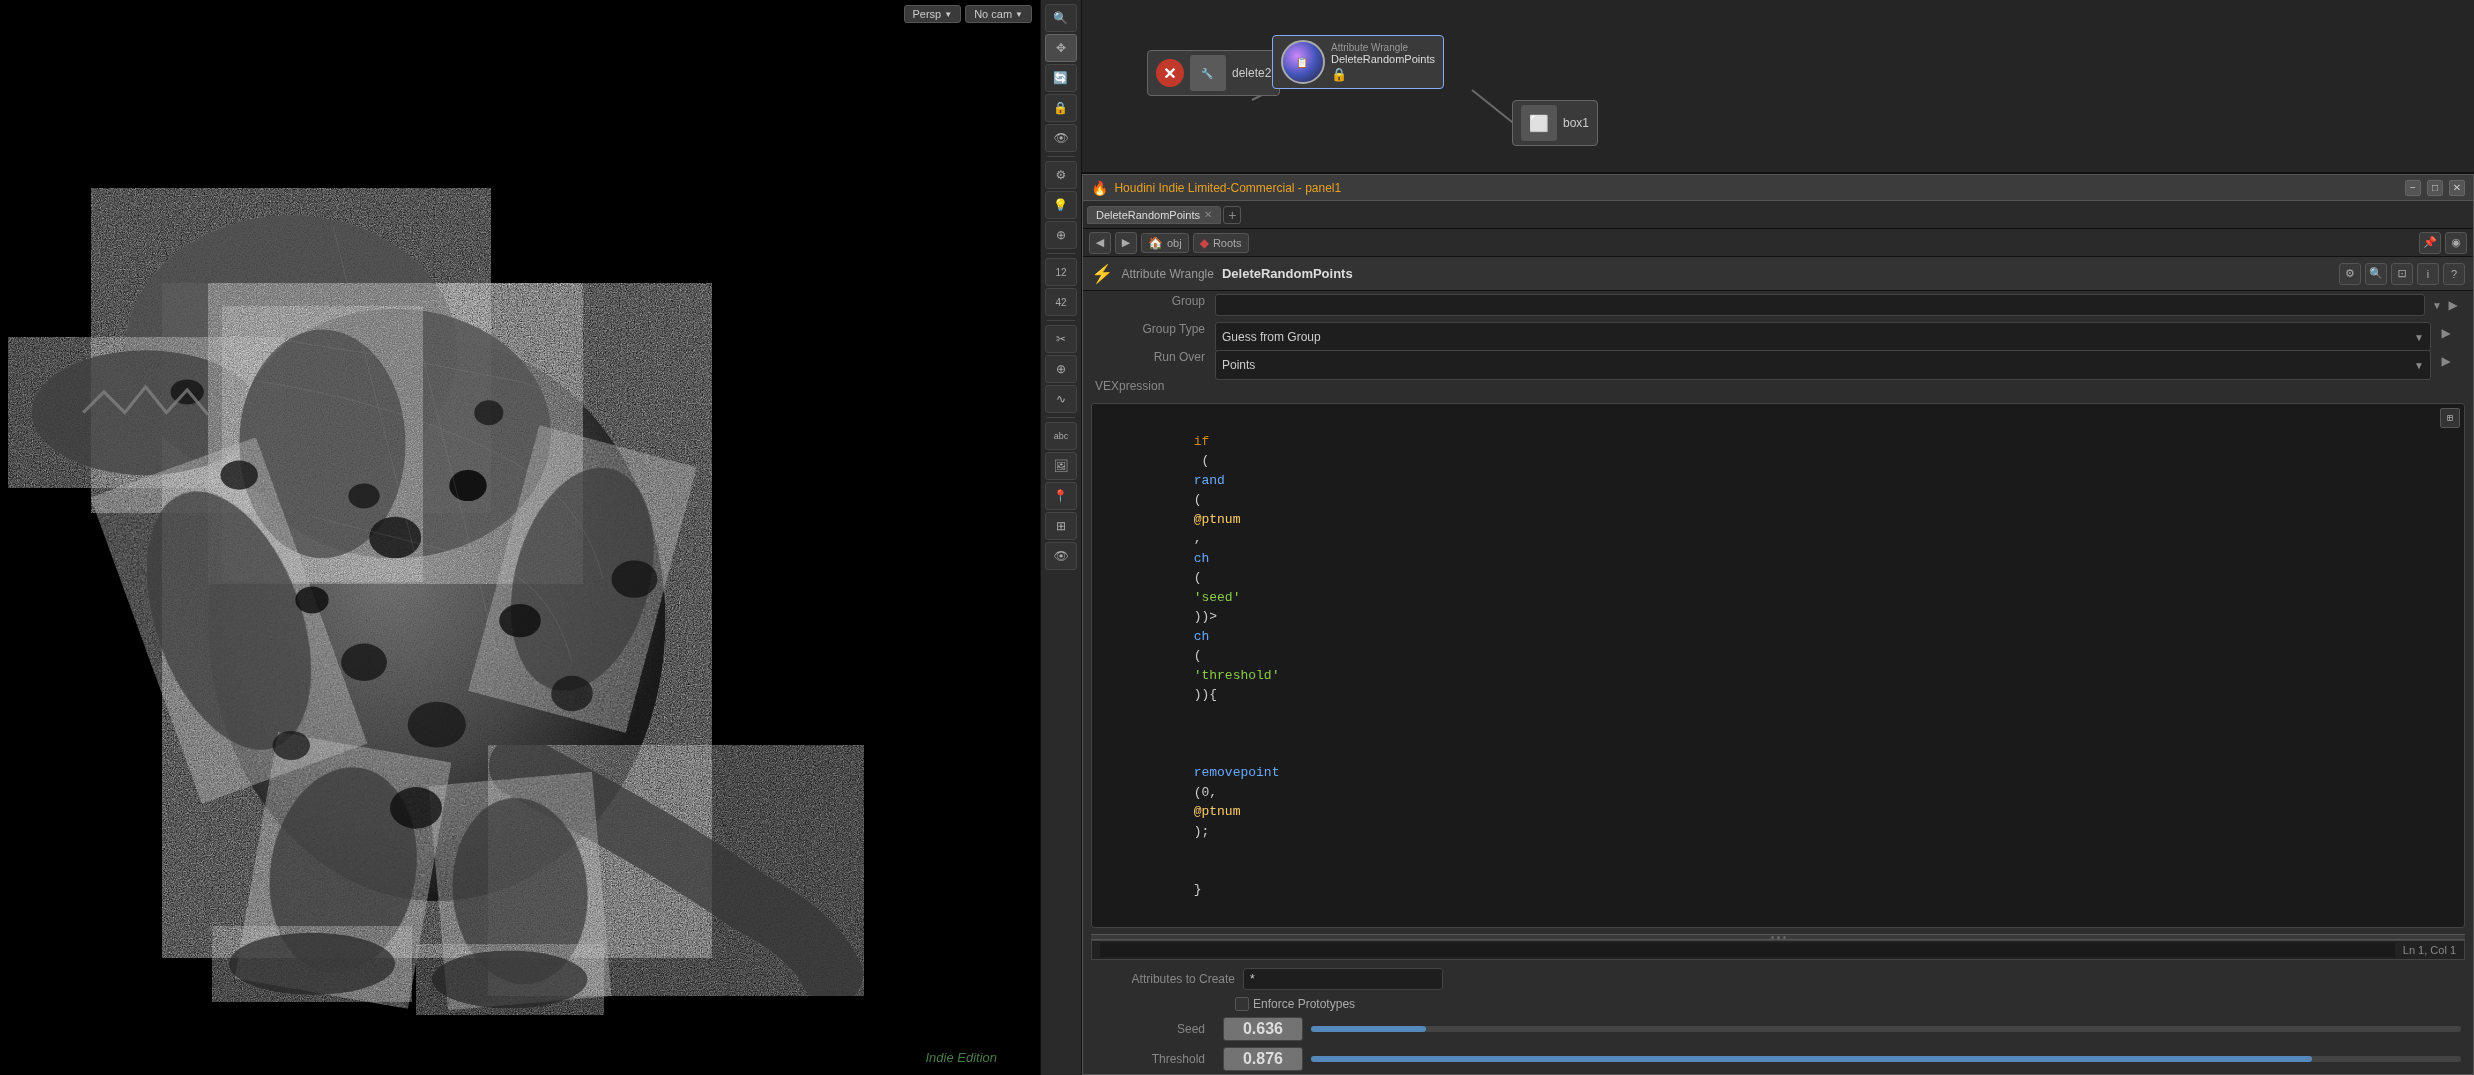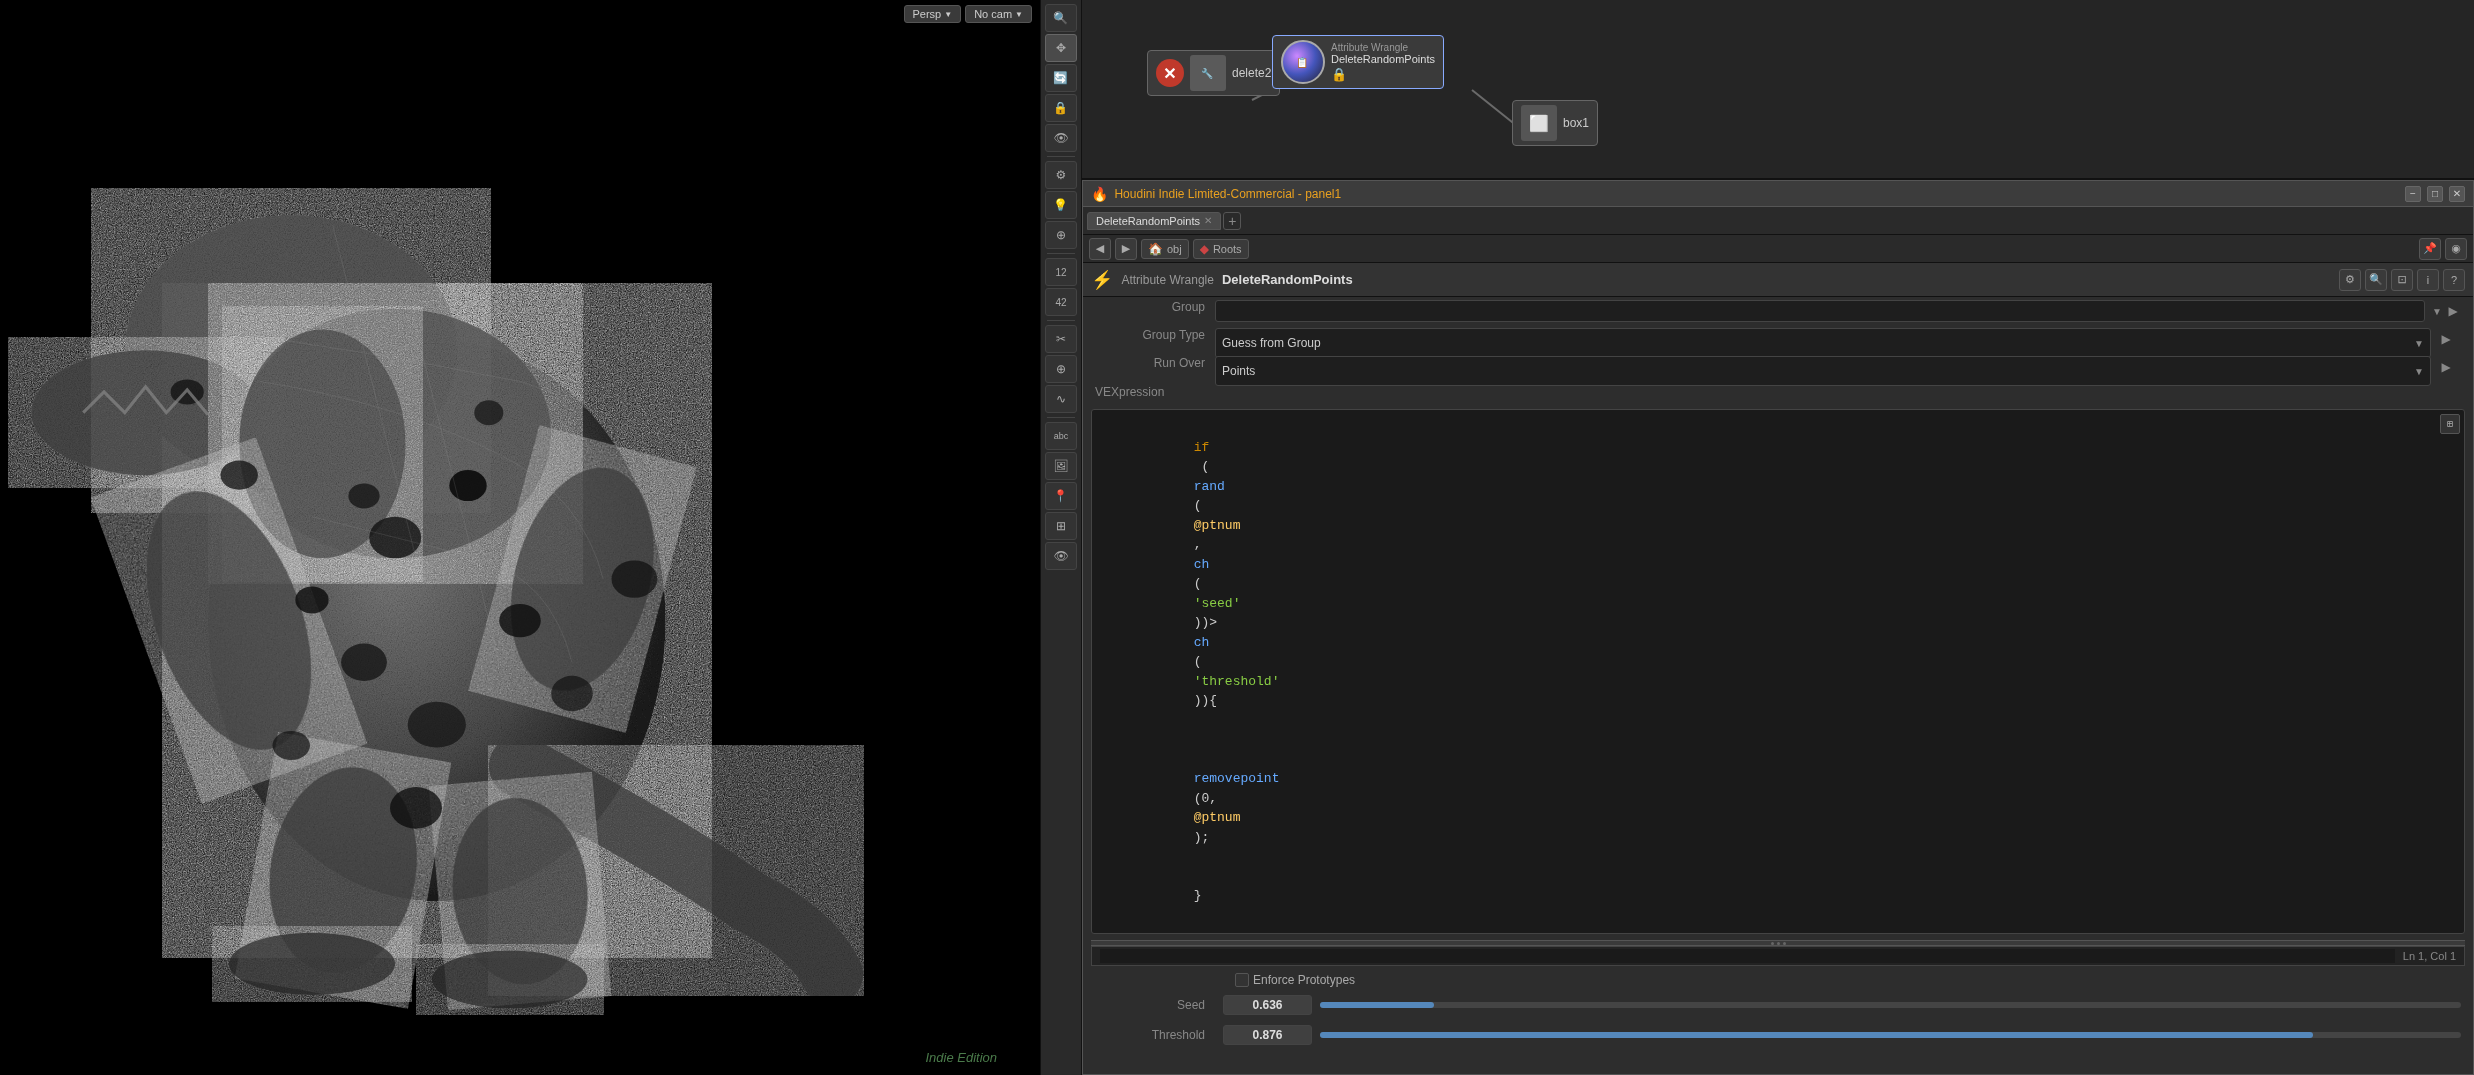--- a/index.html
+++ b/index.html
@@ -473,26 +473,26 @@
 
     .slider-label {
       width: 120px;
       text-align: right;
       color: #888;
       font-size: 12px;
       padding-right: 10px;
     }
 
     .slider-value-box {
-      background: #404040;
+      background: #737373;
       border: 1px solid #444;
       border-radius: 3px;
       padding: 2px 8px;
-      width: 89px;
-      font-size: 12px;
+      width: 80px;
+      font-size: 16px;
       color: #ddd;
       font-weight: bold;
       text-align: center;
     }
 
     .slider-track {
       flex: 1;
       height: 6px;
       background: #444;
       border-radius: 3px;
@@ -893,20 +893,24 @@
             <div class="code-resize-dot"></div>
           </div>
         </div>
       </div>
 
       <div style="display:flex;justify-content:space-between;align-items:center;background:#222;border:1px solid #444;padding:2px 8px;margin:0 8px 4px 8px;">
         <div style="flex:1;background:#1a1a1a;height:14px;"></div>
         <span style="font-size:11px;color:#888;white-space:nowrap;margin-left:8px;">Ln 1, Col 1</span>
       </div>
 
+      <div class="attrs-row" style="padding: 4px 12px;">
+        <div class="attrs-label">Attributes to Create</div>
+        <input class="attrs-value" style="height: 22px; font-size: 12px; background: rgb(30, 30, 30); border: 1px solid rgb(68, 68, 68); color: rgb(204, 204, 204); padding: 0px 6px; border-radius: 3px;" value="*">
+      </div>
 
       <div class="attrs-checkbox-row">
         <div class="attrs-checkbox"></div>
         <span style="font-size:12px;color:#aaa;">Enforce Prototypes</span>
       </div>
 
       <div class="slider-row">
         <div class="slider-label">Seed</div>
         <div class="slider-value-box">0.636</div>
         <div class="slider-track">

